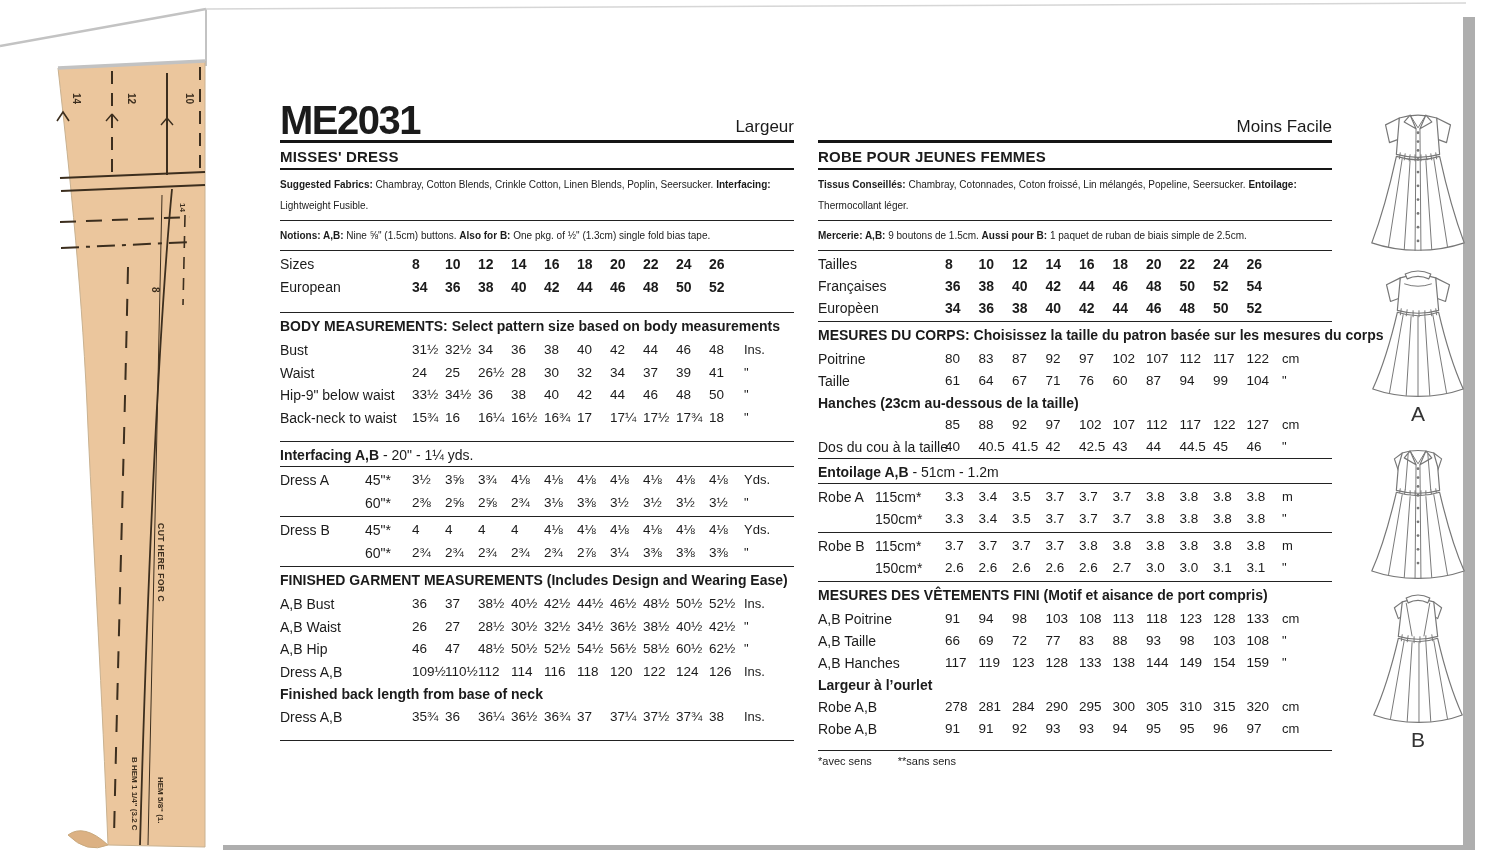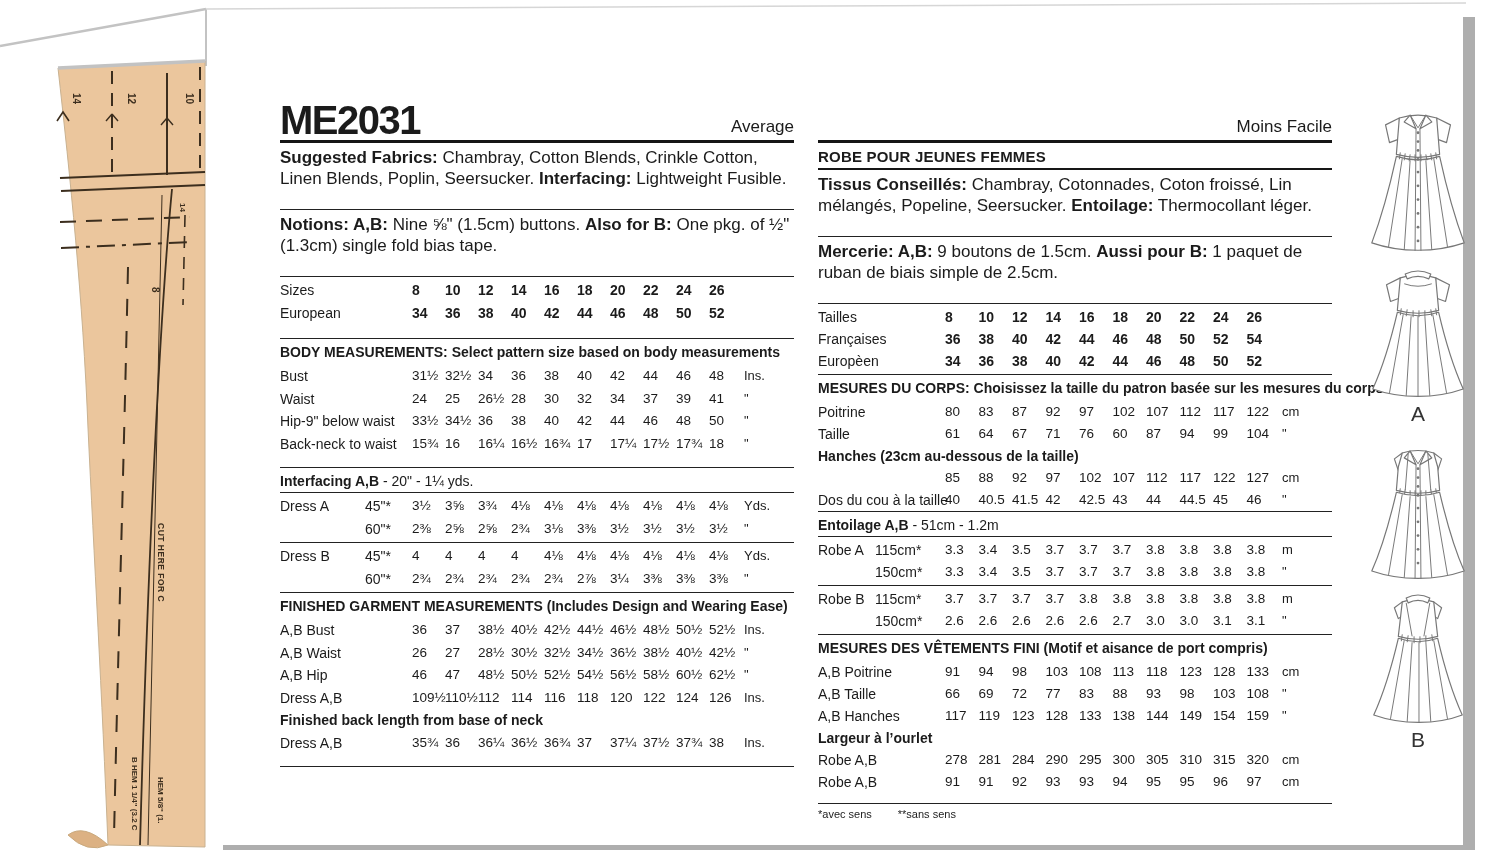--- a/index.html
+++ b/index.html
@@ -19,21 +19,21 @@
   .col{position:absolute;top:100px;width:514px;z-index:5;}
   .col-en{left:280px;}
   .col-fr{left:818px;}
 
   .h1row{display:flex;justify-content:space-between;align-items:flex-end;
          border-bottom:3px solid #161616;padding-bottom:3px;height:37px;}
   .pnum{font-size:40px;font-weight:700;letter-spacing:-1.5px;line-height:34px;}
   .diff{font-size:17px;line-height:20px;}
   .titlerow{font-weight:700;font-size:15px;padding:5px 0 3px;border-bottom:2px solid #161616;
             letter-spacing:.2px;}
-  .para{font-size:17px;line-height:21px;padding:4px 0 20px;border-bottom:1.7px solid #222;}
+  .para{font-size:10px;line-height:21px;padding:4px 0 4px;border-bottom:1.7px solid #222;}
   .para b{font-weight:700;}
 
   .tbl{padding-top:2px;}
   .trow{display:grid;grid-template-columns:132px repeat(10,33px) 1fr;
         font-size:14px;line-height:22.5px;white-space:nowrap;}
   .col-fr .trow{grid-template-columns:127px repeat(10,33.5px) 1fr;line-height:22px;}
   .wsub .trow{grid-template-columns:85px 47px repeat(10,33px) 1fr;}
   .col-fr .wsub .trow{grid-template-columns:57px 70px repeat(10,33.5px) 1fr;}
   .lab{font-weight:400;overflow:visible;}
   .sub{font-weight:400;}
@@ -94,22 +94,23 @@
       <text font-size="8" transform="rotate(90 140 148)" x="140" y="148">14</text>
       <text font-size="8.5" letter-spacing="0.5" transform="rotate(90 118 468)" x="118" y="468">CUT HERE FOR C</text>
       <text font-size="8" transform="rotate(90 92 702)" x="92" y="702">B HEM 1 1/4" (3.2 C</text>
       <text font-size="8" transform="rotate(90 118 722)" x="118" y="722">HEM 5/8" (1.</text>
     </g>
   </svg>
 
   <div class="col col-en">
     <div class="h1row">
       <span class="pnum">ME2031</span>
-      <span class="diff">Average</span>
+      <span class="diff">Largeur</span>
     </div>
+    <div class="titlerow">MISSES' DRESS</div>
     <div class="para"><b>Suggested Fabrics:</b><span> Chambray, Cotton Blends, Crinkle Cotton, Linen Blends, Poplin, Seersucker. </span><b>Interfacing:</b><span> Lightweight Fusible.</span></div>
     <div class="para"><b>Notions: A,B:</b><span> Nine ⅝" (1.5cm) buttons. </span><b>Also for B:</b><span> One pkg. of ½" (1.3cm) single fold bias tape.</span></div>
     <div class="tbl sizes">
         <div class="trow">
           <span class="lab">Sizes</span>
           <span class="val">8</span>
           <span class="val">10</span>
           <span class="val">12</span>
           <span class="val">14</span>
           <span class="val">16</span>

